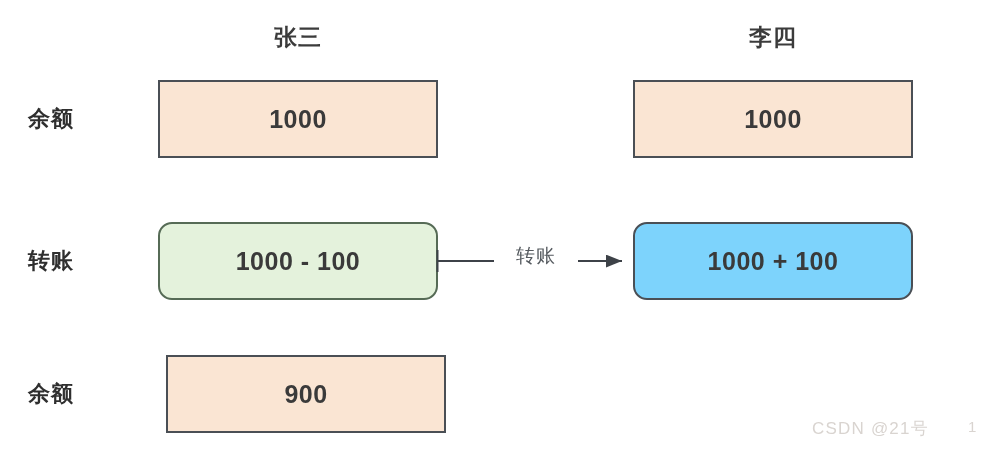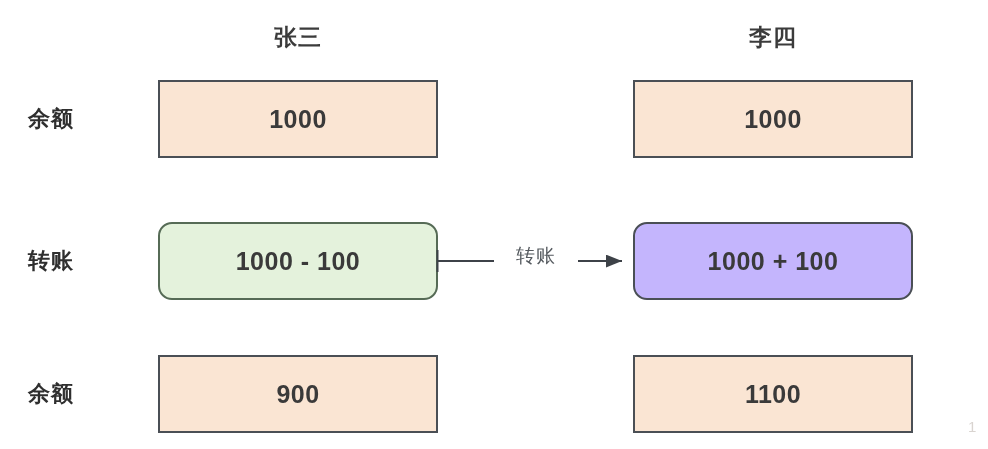--- a/index.html
+++ b/index.html
@@ -59,28 +59,28 @@
     display: flex;
     align-items: center;
     justify-content: center;
     font-size: 25px;
     font-weight: bold;
     color: #3a3a3a;
     letter-spacing: 0.5px;
   }
   .box.peach { background: #fae5d3; border-color: #4a4f55; }
   .box.green { background: #e4f2dc; border-color: #566b56; }
-  .box.pink  { background: #c4b5fd; border-color: #4a4f55; }
+  .box.pink  { background: #7dd3fc; border-color: #4a4f55; }
 
   
   .col-l { left: 158px; }
   .col-r { left: 633px; }
   .r0 { top: 80px; }
   .r1 { top: 222px; border-radius: 14px; }
-  .r2 { top: 355px; }
+  .r2 { top: 355px; margin-left: 8px; }
 
   
   #arrow-group {
     position: absolute;
     left: 436px;
     top: 240px;
     width: 200px;
     height: 42px;
   }
   #arrow-group svg { display: block; }
@@ -144,17 +144,17 @@
           <path d="M0,0 L8,3.2 L0,6.4 z" fill="#3d4248"></path>
         </marker>
       </defs>
       <line x1="2" y1="21" x2="186" y2="21" stroke="#3d4248" stroke-width="2" marker-end="url(#ahead)"></line>
       <line x1="1.5" y1="10" x2="1.5" y2="32" stroke="#3d4248" stroke-width="2"></line>
     </svg>
     <div id="arrow-label">转账</div>
   </div>
 
   <div class="box peach col-l r2">900</div>
-  <div class="box peach col-r r2">1100</div>
 
+  <div id="watermark">CSDN @21号</div>
   <div id="watermark-page">1</div>
 
 </div>
 
 </body></html>

